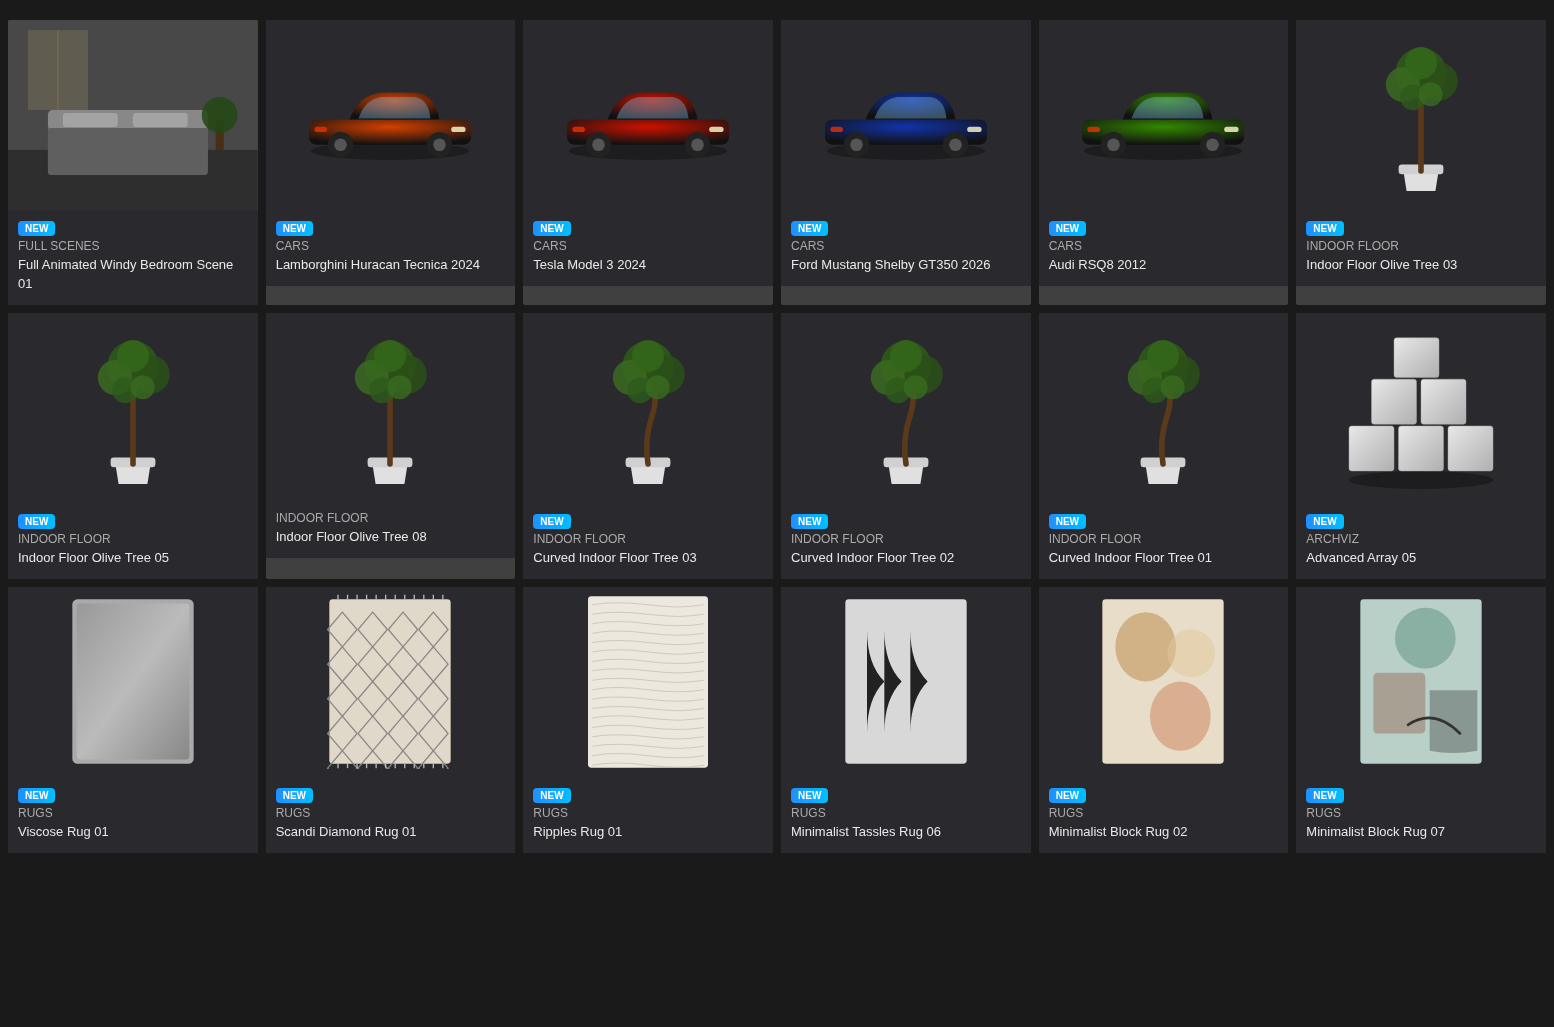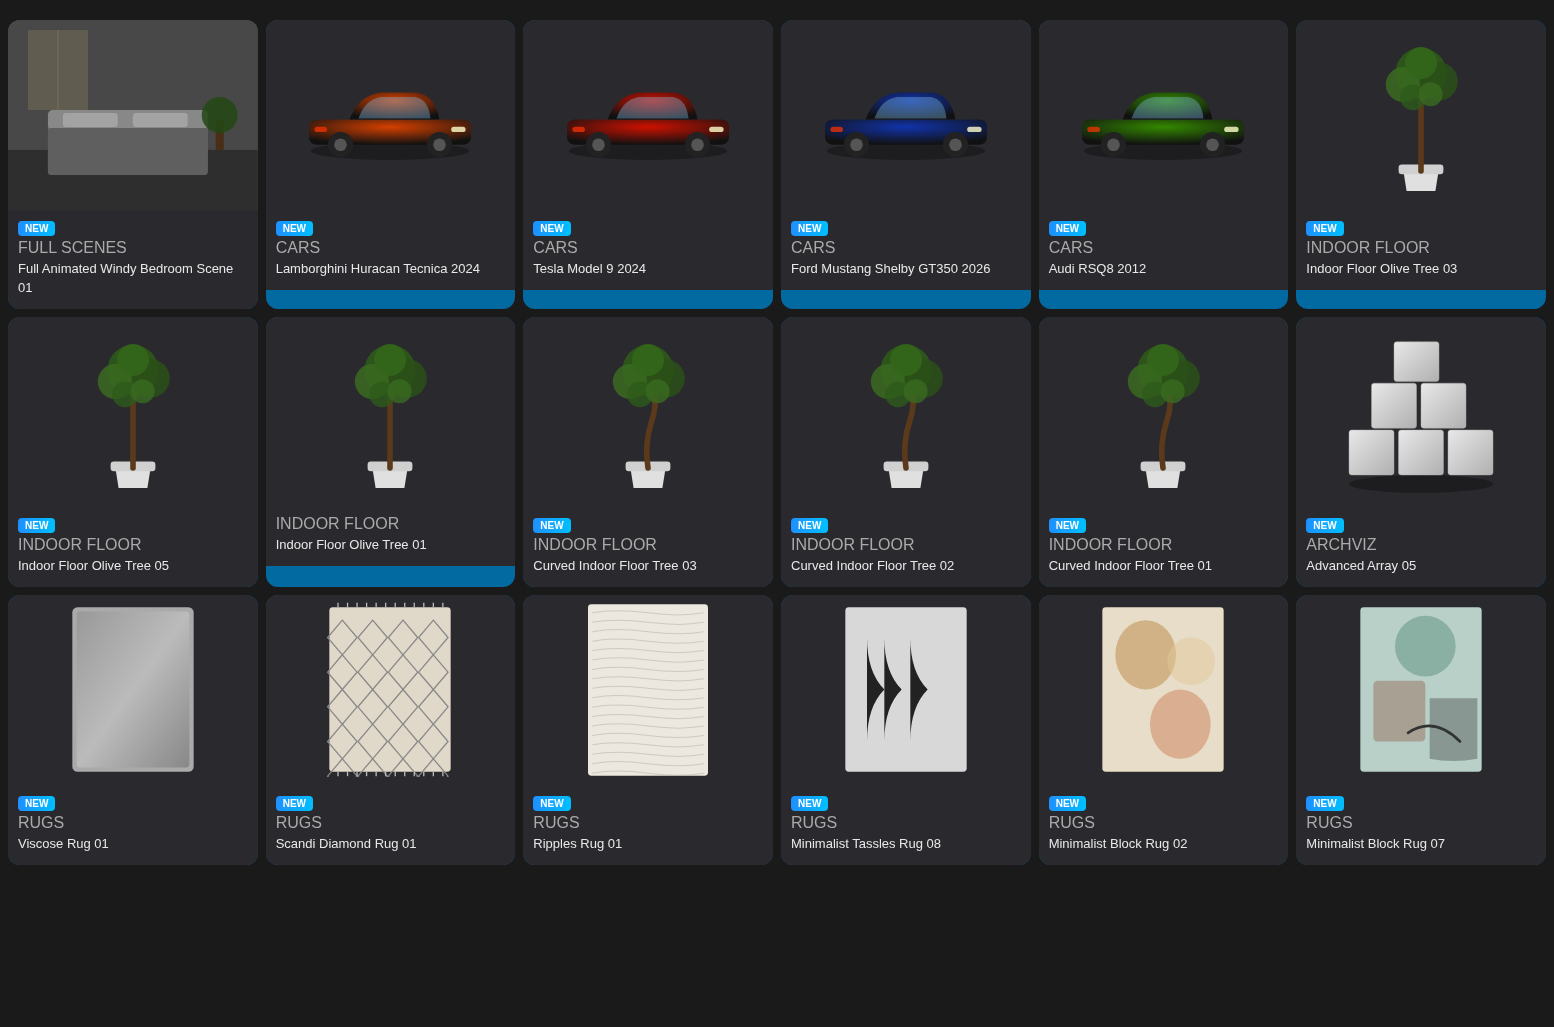--- a/index.html
+++ b/index.html
@@ -18,22 +18,22 @@
       color: #ccc;
       background: #1a1a1a;
     }
     .grid {
       display: grid;
       grid-template-columns: repeat(6, 1fr);
       gap: 8px;
       padding: 8px;
     }
     .card {
-      background: #0369a1;
-      border-radius: 12px;
+      background: #404040;
+      border-radius: 2px;
       overflow: hidden;
       position: relative;
       cursor: pointer;
     }
     .card-image {
       width: 100%;
       height: 190px;
       display: flex;
       align-items: center;
       justify-content: center;
@@ -49,21 +49,21 @@
       display: inline-block;
       background: linear-gradient(90deg, #1e90ff, #00bfff);
       color: #fff;
       font-size: 10px;
       font-weight: bold;
       padding: 2px 7px;
       border-radius: 4px;
       margin-bottom: 3px;
     }
     .card-category {
-      font-size: 16px;
+      font-size: 12px;
       color: #aaa;
       text-transform: uppercase;
       display: block;
       margin-bottom: 2px;
     }
     .card-title {
       font-size: 13px;
       color: #e8e8e8;
       font-weight: 500;
       line-height: 1.3;
@@ -158,21 +158,21 @@
     <circle cx="155" cy="83" r="14" fill="#222"></circle>
           <circle cx="155" cy="83" r="7" fill="#555"></circle>
 
     <path d="M65 54 Q72 33 90 30 L128 30 Q143 33 145 54 Z" fill="rgba(120,180,220,0.4)"></path>
 
     <rect x="168" y="63" width="16" height="6" rx="3" fill="#ffffcc" opacity="0.8"></rect>
 
     <rect x="16" y="63" width="14" height="6" rx="3" fill="#ff3300" opacity="0.7"></rect>
   </svg>
       </div>
-      <div class="card-info"><span class="badge-new">NEW</span><br><span class="card-category">CARS</span><span class="card-title">Tesla Model 9 2024</span></div>
+      <div class="card-info"><span class="badge-new">NEW</span><br><span class="card-category">CARS</span><span class="card-title">Tesla Model 3 2024</span></div>
     </div>
     <div class="card">
       <div class="card-image">
         <svg viewBox="0 0 200 100" width="180" height="90" xmlns="http://www.w3.org/2000/svg">
     <defs>
       <radialGradient id="cgcar-blue" cx="50%" cy="30%" r="70%">
         <stop offset="0%" stop-color="#1133aa" stop-opacity="1"></stop>
         <stop offset="100%" stop-color="#111" stop-opacity="1"></stop>
       </radialGradient>
     </defs>
@@ -273,21 +273,21 @@
     <path d="M100 170 L100 80" stroke="#5a3a1a" stroke-width="7" fill="none" stroke-linecap="round"></path>
 
     <circle cx="100" cy="48" r="32" fill="#2d5a1a" opacity="0.9"></circle>
     <circle cx="78" cy="62" r="22" fill="#3a6a20" opacity="0.85"></circle>
     <circle cx="122" cy="58" r="24" fill="#2a5018" opacity="0.85"></circle>
     <circle cx="100" cy="35" r="20" fill="#336619" opacity="0.9"></circle>
     <circle cx="90" cy="78" r="16" fill="#2d5a1a" opacity="0.8"></circle>
     <circle cx="112" cy="74" r="15" fill="#3a6a20" opacity="0.8"></circle>
   </svg>
       </div>
-      <div class="card-info"><span class="card-category">INDOOR FLOOR</span><span class="card-title">Indoor Floor Olive Tree 01</span></div>
+      <div class="card-info"><span class="card-category">INDOOR FLOOR</span><span class="card-title">Indoor Floor Olive Tree 08</span></div>
     </div>
     <div class="card">
       <div class="card-image">
         <svg viewBox="0 0 200 200" width="160" height="180" xmlns="http://www.w3.org/2000/svg">
 
     <path d="M78 170 L82 195 L118 195 L122 170 Z" fill="#e0e0e0"></path>
     <rect x="72" y="162" width="56" height="12" rx="4" fill="#d0d0d0"></rect>
 
     <path d="M100 170 Q95 140 105 110 Q115 80 100 50" stroke="#5a3a1a" stroke-width="7" fill="none" stroke-linecap="round"></path>
 
@@ -463,21 +463,21 @@
     <div class="card">
       <div class="card-image">
         <svg viewBox="0 0 150 200" width="130" height="175" xmlns="http://www.w3.org/2000/svg">
       <rect x="5" y="5" width="140" height="190" rx="4" fill="#d8d8d8"></rect>
 
       <path d="M30 40 Q30 80 50 100 Q30 120 30 160" fill="#222" stroke="none"></path>
       <path d="M50 40 Q50 80 70 100 Q50 120 50 160" fill="#222" stroke="none"></path>
       <path d="M80 40 Q80 80 100 100 Q80 120 80 160" fill="#222" stroke="none"></path>
     </svg>
       </div>
-      <div class="card-info"><span class="badge-new">NEW</span><br><span class="card-category">RUGS</span><span class="card-title">Minimalist Tassles Rug 08</span></div>
+      <div class="card-info"><span class="badge-new">NEW</span><br><span class="card-category">RUGS</span><span class="card-title">Minimalist Tassles Rug 06</span></div>
     </div>
     <div class="card">
       <div class="card-image">
         <svg viewBox="0 0 150 200" width="130" height="175" xmlns="http://www.w3.org/2000/svg">
       <rect x="5" y="5" width="140" height="190" rx="4" fill="#e8ddc8"></rect>
 
       <ellipse cx="55" cy="60" rx="35" ry="40" fill="#c8a06a" opacity="0.7"></ellipse>
       <ellipse cx="95" cy="140" rx="35" ry="40" fill="#d0906a" opacity="0.6"></ellipse>
       <rect x="80" y="40" width="55" height="55" rx="28" fill="#e0c898" opacity="0.5"></rect>
     </svg>

